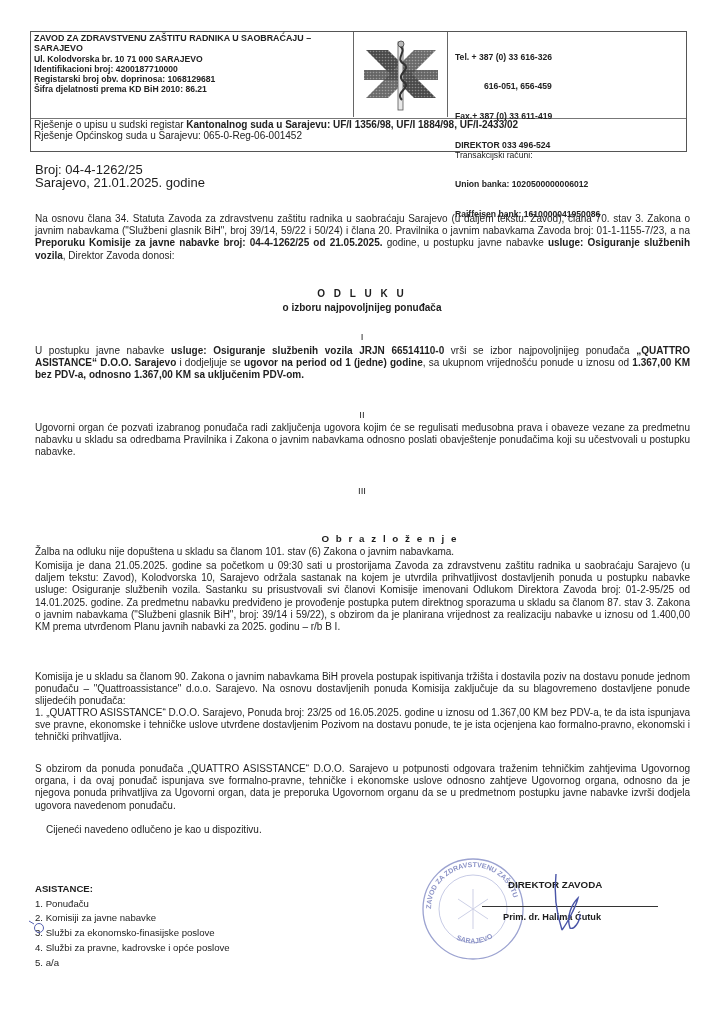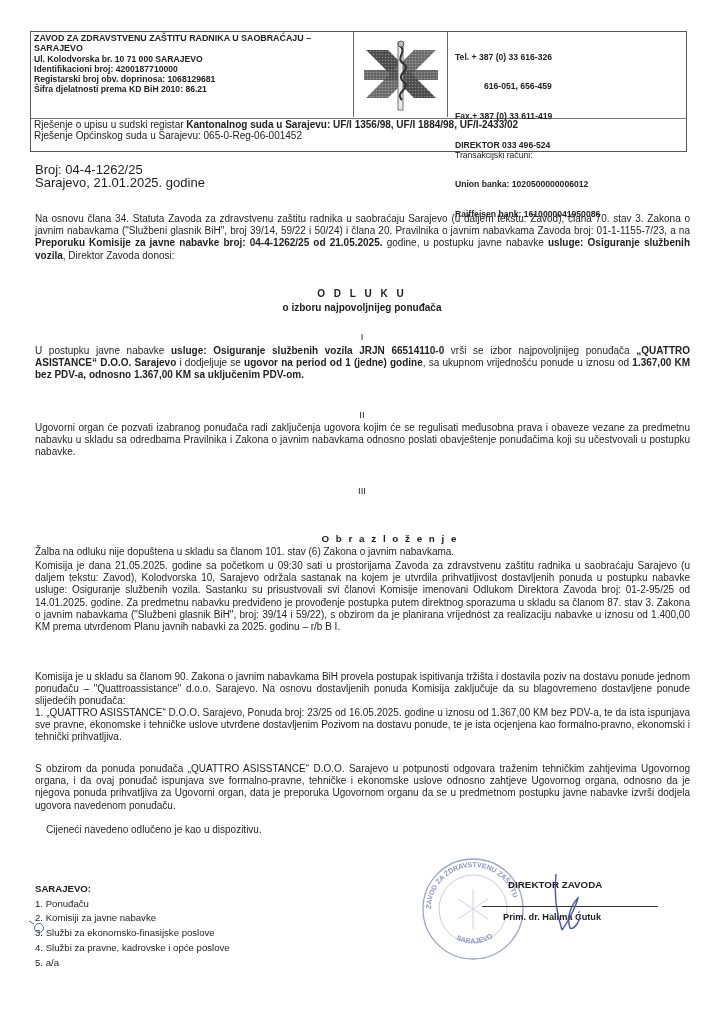--- a/index.html
+++ b/index.html
@@ -136,21 +136,21 @@
   <div class="para" style="top:483px;margin-top:47px;">Žalba na odluku nije dopuštena u skladu sa članom 101. stav (6) Zakona o javnim nabavkama.</div>
 
   <div class="center obraz" style="top:517px;padding-left:28px;">O b r a z l o ž e n j e</div>
   <div class="para" style="top:544px;">Komisija je dana 21.05.2025. godine sa početkom u 09:30 sati u prostorijama Zavoda za zdravstvenu zaštitu radnika u saobraćaju Sarajevo (u daljem tekstu: Zavod), Kolodvorska 10, Sarajevo održala sastanak na kojem je utvrdila prihvatljivost dostavljenih ponuda u postupku nabavke usluge: Osiguranje službenih vozila. Sastanku su prisustvovali svi članovi Komisije imenovani Odlukom Direktora Zavoda broj: 01-2-95/25 od 14.01.2025. godine. Za predmetnu nabavku predviđeno je provođenje postupka putem direktnog sporazuma u skladu sa članom 87. stav 3. Zakona o javnim nabavkama ("Službeni glasnik BiH", broj: 39/14 i 59/22), s obzirom da je planirana vrijednost za realizaciju nabavke u iznosu od 1.400,00 KM prema utvrđenom Planu javnih nabavki za 2025. godinu – r/b B I.</div>
   <div class="para" style="top:655px;">Komisija je u skladu sa članom 90. Zakona o javnim nabavkama BiH provela postupak ispitivanja tržišta i dostavila poziv na dostavu ponude jednom ponuđaču – "Quattroassistance" d.o.o. Sarajevo. Na osnovu dostavljenih ponuda Komisija zaključuje da su blagovremeno dostavljene ponude slijedećih ponuđača:</div>
   <div class="para" style="top:691px;">1. „QUATTRO ASISSTANCE“ D.O.O. Sarajevo, Ponuda broj: 23/25 od 16.05.2025. godine u iznosu od  1.367,00 KM bez PDV-a, te da ista ispunjava sve pravne, ekonomske i tehničke uslove utvrđene dostavljenim Pozivom na dostavu ponude, te je ista ocjenjena kao formalno-pravno, ekonomski i tehnički prihvatljiva.</div>
   <div class="para" style="top:747px;">S obzirom da ponuda ponuđača „QUATTRO ASISSTANCE“ D.O.O. Sarajevo u potpunosti odgovara traženim tehničkim zahtjevima Ugovornog organa, i da ovaj ponuđač ispunjava sve formalno-pravne, tehničke i ekonomske uslove odnosno zahtjeve Ugovornog organa, odnosno da je njegova ponuda prihvatljiva za Ugovorni organ, data je preporuka Ugovornom organu da se u predmetnom postupku javne nabavke izvrši dodjela ugovora navedenom ponuđaču.</div>
   <div class="para" style="top:808px;margin-left:11px;">Cijeneći navedeno odlučeno je kao u dispozitivu.</div>
 
   <div class="dostaviti">
-    <div class="head">SARAJEVO:</div>
+    <div class="head">ASISTANCE:</div>
     <div>1. Ponuđaču</div>
     <div>2. Komisiji za javne nabavke</div>
     <div>3. Službi za ekonomsko-finasijske poslove</div>
     <div>4. Službi za pravne, kadrovske i opće poslove</div>
     <div>5. a/a</div>
   </div>
   <svg class="tick" viewBox="0 0 18 16">
     <path d="M1 3 L6 6" stroke="#5560b0" stroke-width="1" fill="none"></path>
     <circle cx="11" cy="10" r="4.5" fill="none" stroke="#5560b0" stroke-width="1"></circle>
   </svg>

